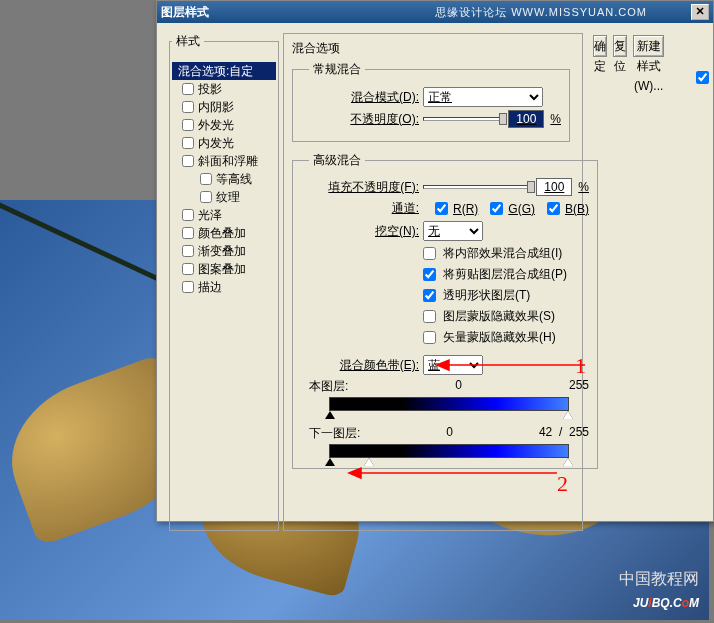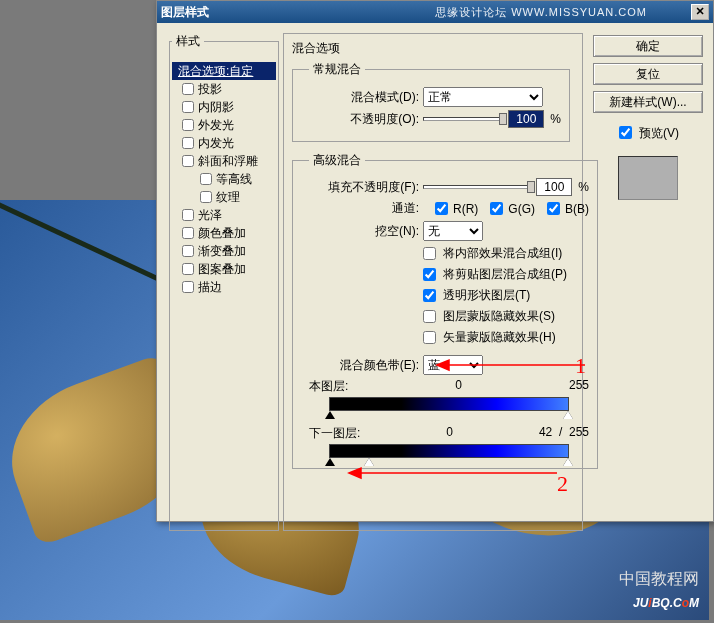--- a/index.html
+++ b/index.html
@@ -29,29 +29,29 @@
   }
   .titlebar .tt { flex:1; }
   .titlebar .rwm { font-size: 11px; font-weight:normal; opacity:.9; letter-spacing:1px; margin-right:6px;}
   .close-btn { width:18px; height:16px; background:#d4d0c8; border:1px outset #fff; color:#000; text-align:center; line-height:13px; font-size:11px; cursor:pointer;}
   .body { position:absolute; top:22px; left:0; right:0; bottom:0; padding: 8px; }
 
   .styles-fs { position:absolute; left:10px; top:10px; width:110px; height:498px; border:1px solid #a0a0a0; padding: 8px 2px 4px 2px; }
   .styles-fs legend { padding: 0 4px; }
   .style-list { margin-top:4px; }
   .style-item { display:flex; align-items:center; padding:2px 4px 2px 6px; cursor:pointer; height:18px;}
-  .style-item.selected { background:#0a246a; color:#fff;text-decoration:underline; }
+  .style-item.selected { background:#0a246a; color:#fff; }
   .style-item.indent { padding-left: 24px; }
   .style-item input[type=checkbox]{ width:12px; height:12px; margin-right:4px; }
 
   .options-panel { position:absolute; left:126px; top:10px; width:300px; height:498px; border:1px solid #a0a0a0; padding:6px 8px;}
   .options-panel > .section-title { margin-bottom:4px; }
   fieldset.inner { border:1px solid #a0a0a0; margin:4px 4px 10px 0; padding:6px 8px 10px 16px; }
   fieldset.inner legend { padding:0 4px; }
-  .row { display:flex; align-items:center; margin:3px 0; gap:4px; }
+  .row { display:flex; align-items:center; margin:3px 0; gap:4px;text-decoration:underline; }
   .row label.k { width:110px; text-align:right; display:inline-block; }
   select { height:20px; font-size:12px; }
   .slider-track { flex:1; height:4px; background:#fff; border:1px inset #999; position:relative; min-width:60px; }
   .slider-thumb { position:absolute; top:-5px; width:8px; height:12px; background:#d4d0c8; border:1px solid #666; }
   input.num { width:36px; height:18px; text-align:center; border:1px solid #666; }
   input.num.dark { background:#0a246a; color:#fff; }
   .pct { margin-left:2px; }
   .chk-row { display:flex; align-items:center; margin:2px 0 2px 110px; gap:4px;}
   .channels { display:flex; gap:8px; margin-left:8px; }
   .channels label { display:flex; align-items:center; gap:2px;}
@@ -64,21 +64,21 @@
     border:1px solid #444; position:relative;
   }
   .tri { position:absolute; bottom:-9px; width:0; height:0; border-left:5px solid transparent; border-right:5px solid transparent; }
   .tri.black { border-bottom:8px solid #000; }
   .tri.white { border-bottom:8px solid #fff; filter:drop-shadow(0 0 0.5px #000);}
 
   .annotation { position:absolute; pointer-events:none; }
   .arrow-red { stroke:#ff0000; stroke-width:1.5; fill:#ff0000; }
   .num-label { position:absolute; color:#ff0000; font-size:22px; font-family:serif;}
 
-  .right-buttons { position:absolute; right:10px; top:12px; width:110px; display:flex; flex-direction:column; gap:6px;}
+  .right-buttons { position:absolute; right:10px; top:12px; width:110px; display:flex; flex-direction:row; gap:6px;}
   .win-btn { height:22px; background:#ece9d8; border:1px solid #888; box-shadow: inset 1px 1px #fff, inset -1px -1px #aaa; cursor:pointer; text-align:center; line-height:20px;}
   .preview-chk { display:flex; align-items:flex-end; gap:4px; margin:4px 0 4px 22px;}
   .preview-swatch { width:60px; height:44px; background:#b0b0b0; border:1px inset #888; margin:4px auto 0;}
 </style>
 </head>
 <body>
 
 <div class="bg-photo" aria-hidden="true">
   <div class="branch b1"></div>
   <div class="leaf leaf1"></div>

